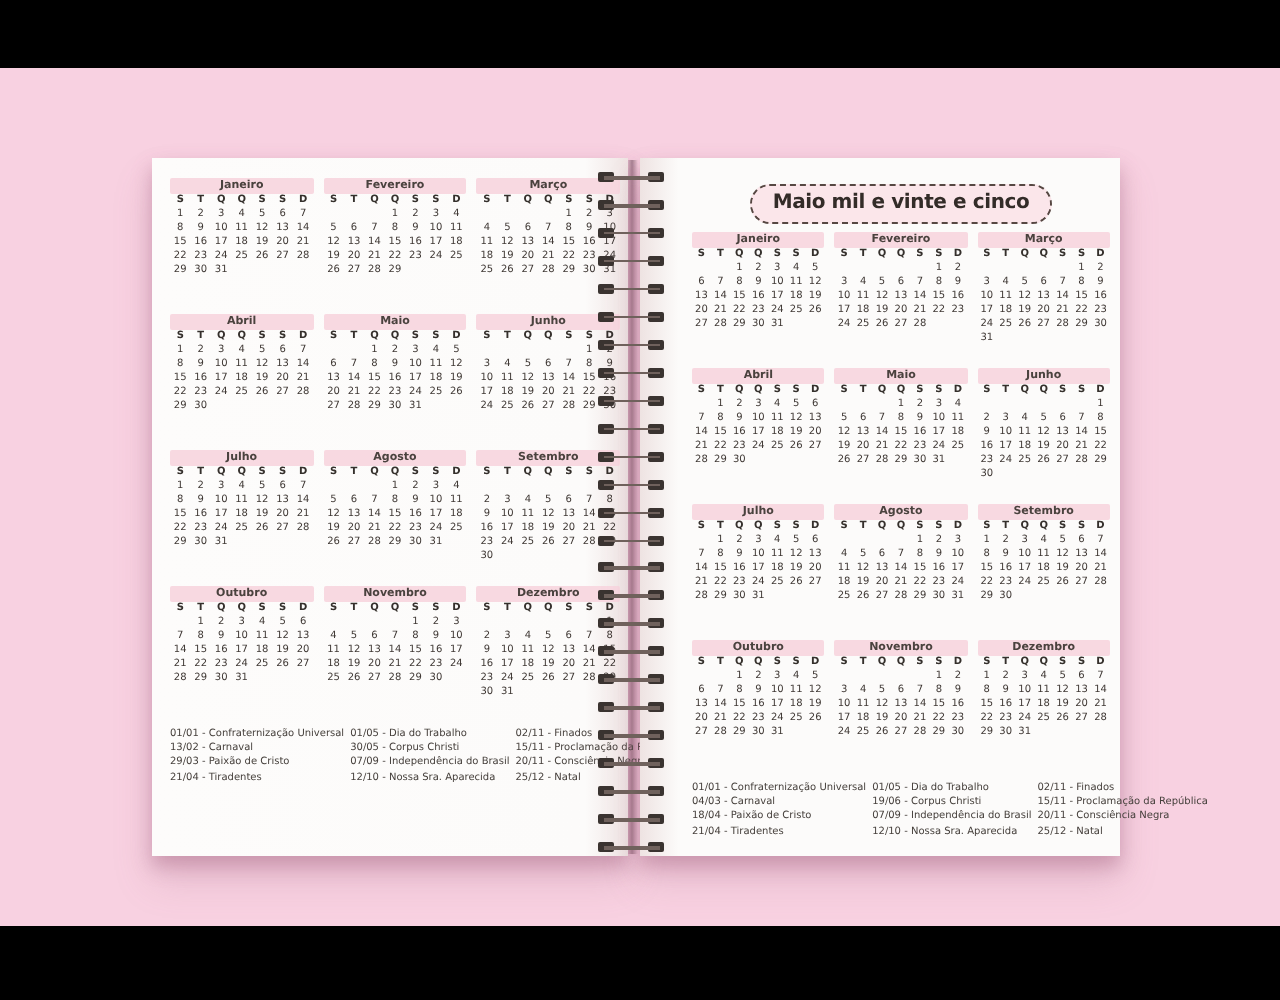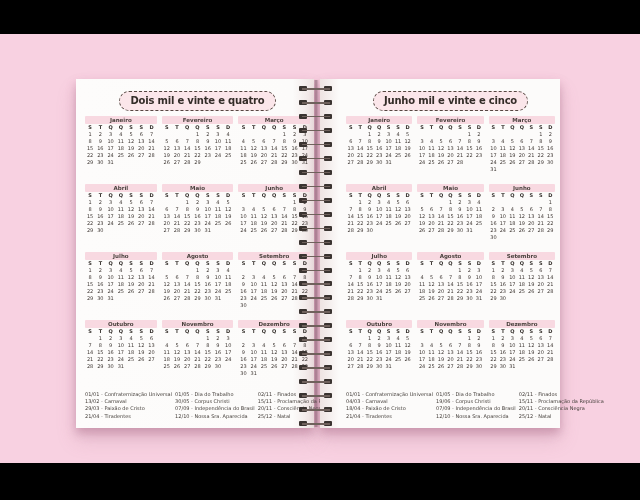--- a/index.html
+++ b/index.html
@@ -40,23 +40,20 @@
 </style>
 </head>
 <body>
 
 <div class="stage">
   <div class="letterbox top"></div>
 
   <div class="spine"></div>
 
   <div class="page left">
-    <div class="title-wrap">
-      <span class="title-pill">Dois mil e vinte e quatro</span>
-    </div>
     <div class="months-grid">
         <div class="month">
           <div class="month-bar">Janeiro</div>
           <div class="day-grid">
             <span class="wd">S</span>
             <span class="wd">T</span>
             <span class="wd">Q</span>
             <span class="wd">Q</span>
             <span class="wd">S</span>
             <span class="wd">S</span>
@@ -613,21 +610,21 @@
           <div class="holiday-item">02/11 - Finados</div>
           <div class="holiday-item">15/11 - Proclamação da República</div>
           <div class="holiday-item">20/11 - Consciência Negra</div>
           <div class="holiday-item">25/12 - Natal</div>
         </div>
       </div>
   </div>
 
   <div class="page right">
     <div class="title-wrap">
-      <span class="title-pill">Junho mil e vinte e cinco</span>
+      <span class="title-pill">Maio mil e vinte e cinco</span>
     </div>
     <div class="months-grid">
         <div class="month">
           <div class="month-bar">Janeiro</div>
           <div class="day-grid">
             <span class="wd">S</span>
             <span class="wd">T</span>
             <span class="wd">Q</span>
             <span class="wd">Q</span>
             <span class="wd">S</span>

